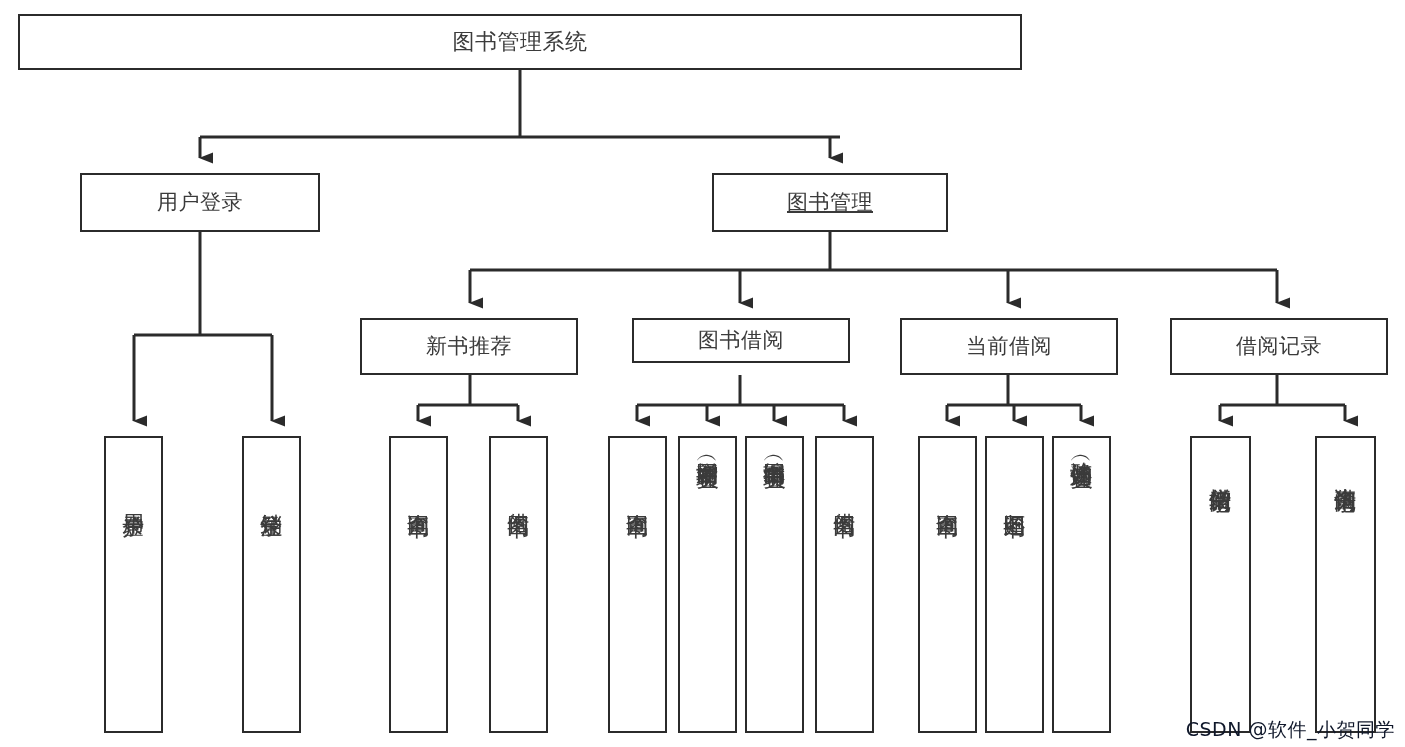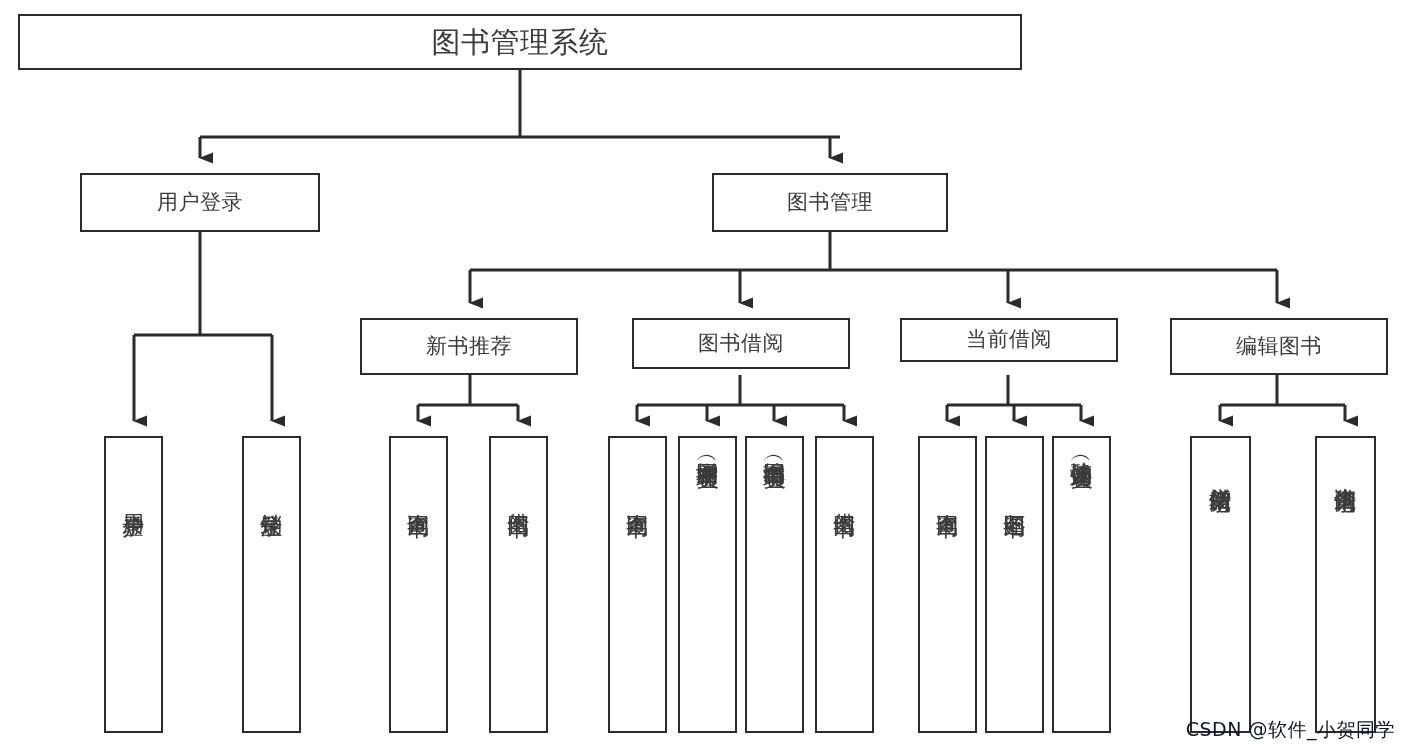--- a/index.html
+++ b/index.html
@@ -40,21 +40,21 @@
     display: block;
     text-align: center;
     line-height: 1.12;
     letter-spacing: 0.5px;
     color: #3b3b3b;
   }
   .node.horiz .label {
     font-size: 21px;
   }
   .node.root .label {
-    font-size: 29px;
+    font-size: 22px;
   }
   .node.leaf {
     align-items: flex-start;
     justify-content: center;
     padding-top: 6px;
   }
   .node.leaf .label {
     writing-mode: vertical-rl;
     text-orientation: upright;
     font-size: 22px;
@@ -133,35 +133,35 @@
     </g>
   </svg>
 
   <div class="node root horiz" style="left:18px; top:14px; width:1004px; height:56px;">
     <span class="label">图书管理系统</span>
   </div>
 
   <div class="node horiz" style="left:80px; top:173px; width:240px; height:59px;">
     <span class="label">用户登录</span>
   </div>
-  <div class="node horiz" style="left:712px; top:173px; width:236px; height:59px;">
+  <div class="node horiz" style="left:712px; top:173px; width:236px; height:59px;text-decoration:underline;">
     <span class="label">图书管理</span>
   </div>
 
   <div class="node horiz" style="left:360px; top:318px; width:218px; height:57px;justify-content:center;">
     <span class="label">新书推荐</span>
   </div>
-  <div class="node horiz" style="left:632px; top:318px; width:218px; height:51px;">
+  <div class="node horiz" style="left:632px; top:318px; width:218px; height:45px;">
     <span class="label">图书借阅</span>
   </div>
-  <div class="node horiz" style="left:900px; top:318px; width:218px; height:44px;">
+  <div class="node horiz" style="left:900px; top:318px; width:218px; height:57px;">
     <span class="label">当前借阅</span>
   </div>
   <div class="node horiz" style="left:1170px; top:318px; width:218px; height:57px;">
-    <span class="label">编辑图书</span>
+    <span class="label">借阅记录</span>
   </div>
 
   <div class="node leaf tall-pad" style="left:104px; top:436px; width:59px; height:297px;">
     <span class="label">用户登录</span>
   </div>
   <div class="node leaf tall-pad" style="left:242px; top:436px; width:59px; height:297px;">
     <span class="label">注销登录</span>
   </div>
 
   <div class="node leaf tall-pad" style="left:389px; top:436px; width:59px; height:297px;">

